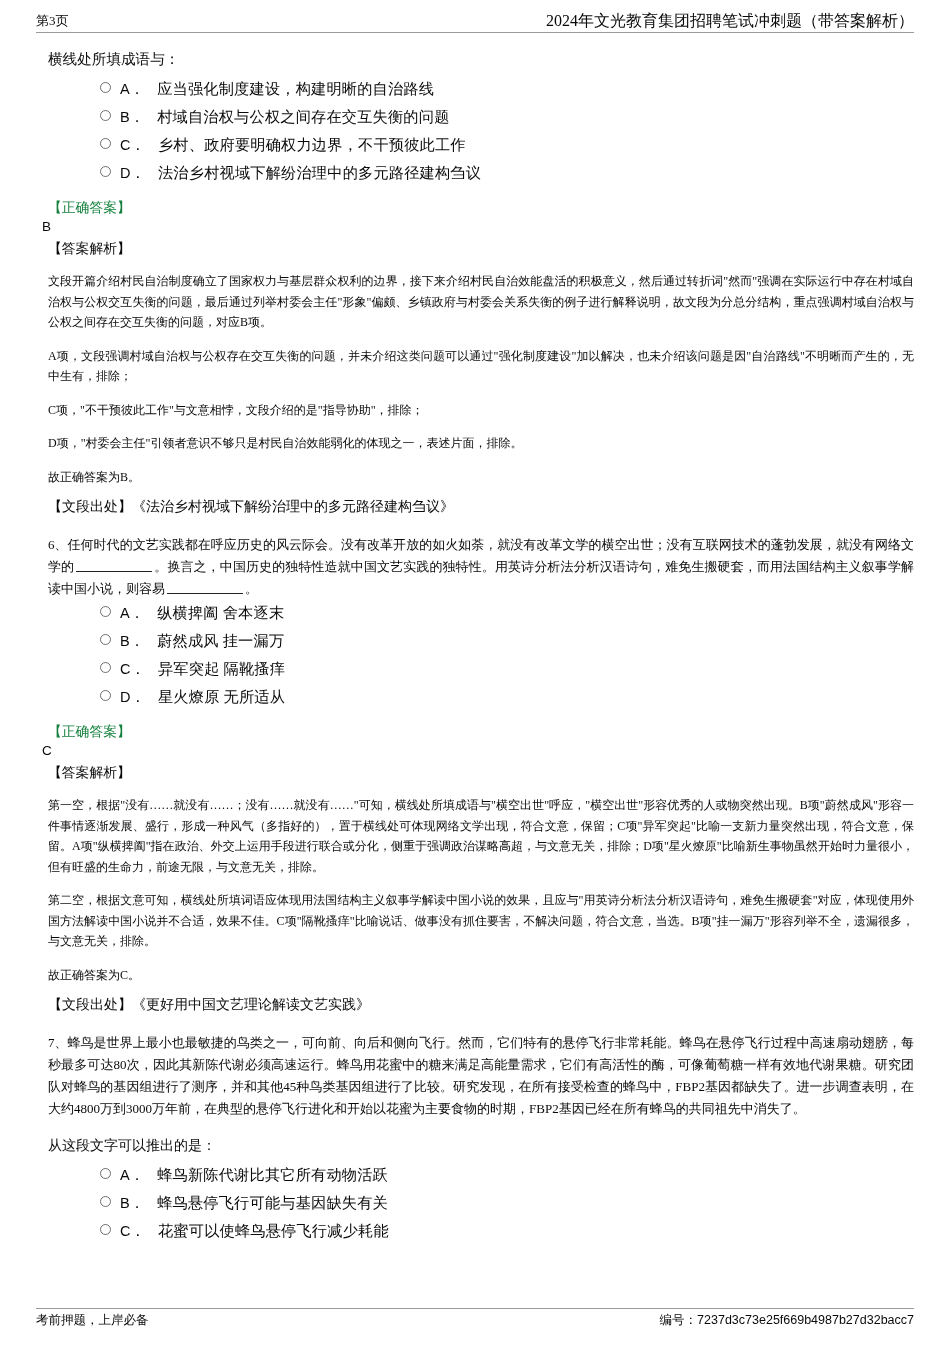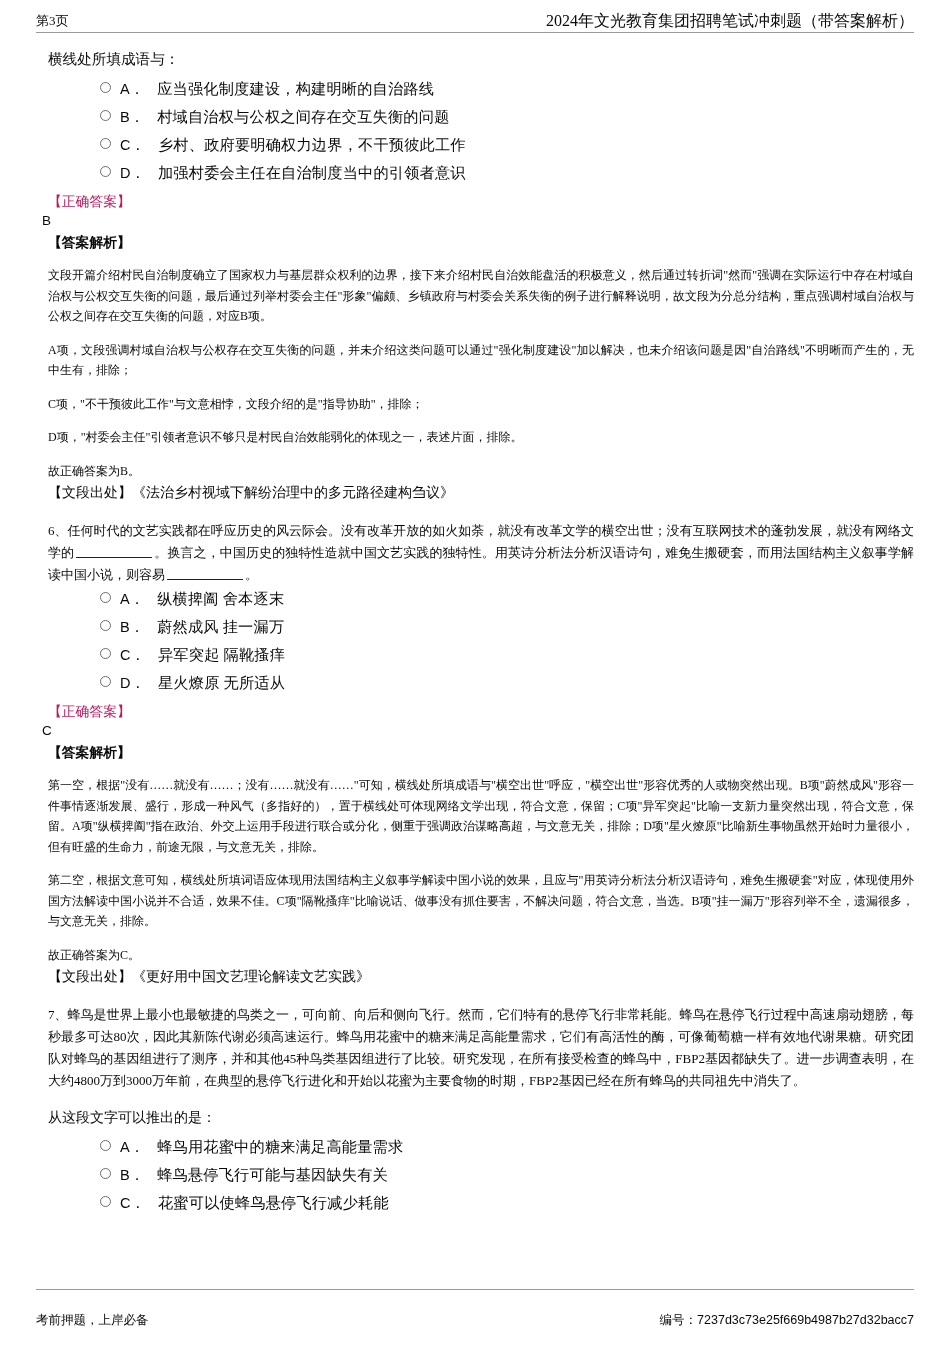--- a/index.html
+++ b/index.html
@@ -93,47 +93,46 @@
     font-size: 14.5px;
     margin-right: 13px;
     flex: none;
   }
   .opt-text {
     font-size: 15.2px;
     letter-spacing: 0.2px;
   }
 
   .ans-label {
-    margin: 6px 0 0 6px;
+    margin: 12px 0 0 6px;
     font-size: 13.8px;
     line-height: 19px;
-    color: #be185d;
+    color: #15803d;
   }
   .ans-value {
     margin: 0 0 0 0px;
     font-family: "Liberation Sans", sans-serif;
     font-size: 13.5px;
     line-height: 19px;
   }
   .exp-label {
     margin: 3px 0 0 6px;
     font-size: 13.8px;
     line-height: 19px;
-    font-weight: bold;
   }
 
   p.para {
     margin: 13px 0 0 6px;
     font-size: 12px;
     line-height: 20.5px;
     text-align: justify;
     text-justify: inter-ideograph;
   }
   .source {
-    margin: 2px 0 0 6px;
+    margin: 10px 0 0 6px;
     font-size: 14px;
     line-height: 20px;
   }
 
   .qstem {
     margin: 17px 0 0 6px;
     font-size: 13px;
     line-height: 22px;
     text-align: justify;
     text-justify: inter-ideograph;
@@ -155,21 +154,21 @@
   
   .footer {
     position: absolute;
     left: 36px;
     bottom: 16px;
     width: 878px;
     display: flex;
     justify-content: space-between;
     align-items: baseline;
     border-top: 1px solid #9a9a9a;
-    padding-top: 22px;
+    padding-top: 3px;
     font-size: 12.5px;
     line-height: 17px;
   }
   .footer .code {
     font-family: "Liberation Sans", sans-serif;
     font-size: 12.5px;
   }
   .footer .code .code-label {
     font-family: "Liberation Serif", serif;
   }
@@ -201,21 +200,21 @@
         <span class="opt-text">村域自治权与公权之间存在交互失衡的问题</span>
       </li>
       <li class="option">
         <span class="radio"></span>
         <span class="opt-letter">C．</span>
         <span class="opt-text">乡村、政府要明确权力边界，不干预彼此工作</span>
       </li>
       <li class="option">
         <span class="radio"></span>
         <span class="opt-letter">D．</span>
-        <span class="opt-text">加强村委会主任在自治制度当中的引领者意识</span>
+        <span class="opt-text">法治乡村视域下解纷治理中的多元路径建构刍议</span>
       </li>
     </ul>
 
     <div class="ans-label">【正确答案】</div>
     <div class="ans-value">B</div>
     <div class="exp-label">【答案解析】</div>
 
     <p class="para">文段开篇介绍村民自治制度确立了国家权力与基层群众权利的边界，接下来介绍村民自治效能盘活的积极意义，然后通过转折词"然而"强调在实际运行中存在村域自治权与公权交互失衡的问题，最后通过列举村委会主任"形象"偏颇、乡镇政府与村委会关系失衡的例子进行解释说明，故文段为分总分结构，重点强调村域自治权与公权之间存在交互失衡的问题，对应B项。</p>
     <p class="para">A项，文段强调村域自治权与公权存在交互失衡的问题，并未介绍这类问题可以通过"强化制度建设"加以解决，也未介绍该问题是因"自治路线"不明晰而产生的，无中生有，排除；</p>
     <p class="para">C项，"不干预彼此工作"与文意相悖，文段介绍的是"指导协助"，排除；</p>
@@ -267,21 +266,21 @@
     </div>
 
     <p class="qstem">7、蜂鸟是世界上最小也最敏捷的鸟类之一，可向前、向后和侧向飞行。然而，它们特有的悬停飞行非常耗能。蜂鸟在悬停飞行过程中高速扇动翅膀，每秒最多可达80次，因此其新陈代谢必须高速运行。蜂鸟用花蜜中的糖来满足高能量需求，它们有高活性的酶，可像葡萄糖一样有效地代谢果糖。研究团队对蜂鸟的基因组进行了测序，并和其他45种鸟类基因组进行了比较。研究发现，在所有接受检查的蜂鸟中，FBP2基因都缺失了。进一步调查表明，在大约4800万到3000万年前，在典型的悬停飞行进化和开始以花蜜为主要食物的时期，FBP2基因已经在所有蜂鸟的共同祖先中消失了。</p>
 
     <div class="prompt">从这段文字可以推出的是：</div>
 
     <ul class="options">
       <li class="option">
         <span class="radio"></span>
         <span class="opt-letter">A．</span>
-        <span class="opt-text">蜂鸟用花蜜中的糖来满足高能量需求</span>
+        <span class="opt-text">蜂鸟新陈代谢比其它所有动物活跃</span>
       </li>
       <li class="option">
         <span class="radio"></span>
         <span class="opt-letter">B．</span>
         <span class="opt-text">蜂鸟悬停飞行可能与基因缺失有关</span>
       </li>
       <li class="option">
         <span class="radio"></span>
         <span class="opt-letter">C．</span>
         <span class="opt-text">花蜜可以使蜂鸟悬停飞行减少耗能</span>

